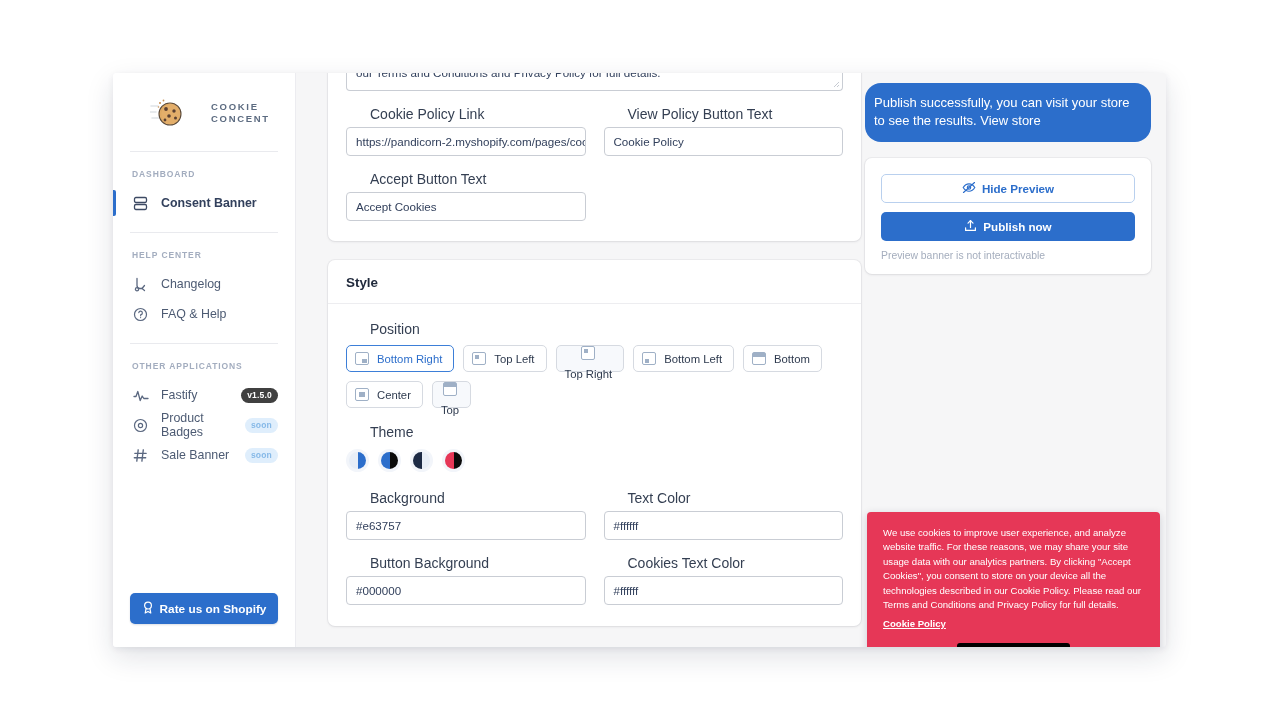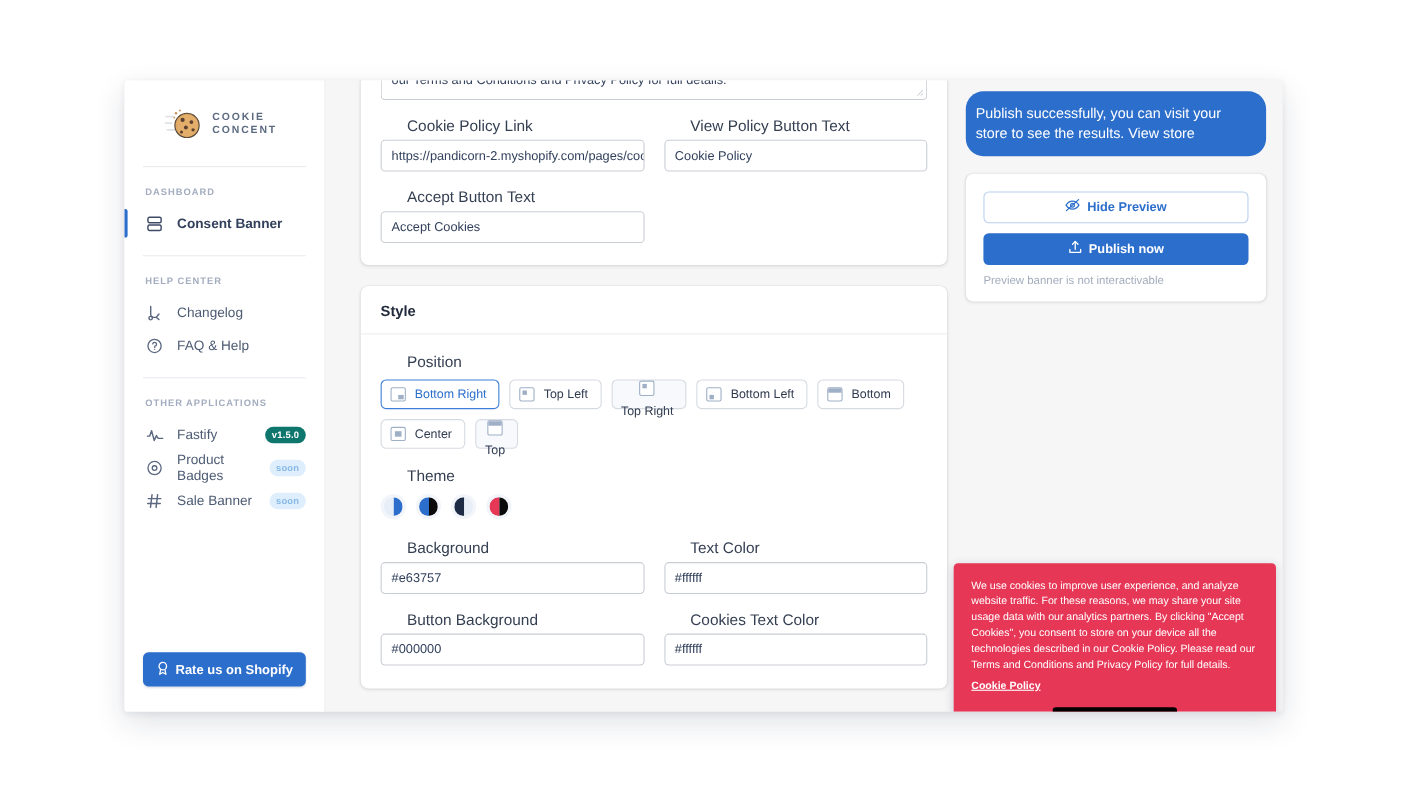--- a/index.html
+++ b/index.html
@@ -23,21 +23,21 @@
   
   .sidebar {
     width: 183px; flex: 0 0 183px;
     background: #ffffff;
     border-right: 1px solid #ececf0;
     display: flex; flex-direction: column;
     padding: 0 17px;
     position: relative;
   }
   .logo-wrap {
-    display: flex; align-items: center; gap: 7px;
+    display: flex; align-items: center; gap: 25px;
     padding: 24px 0 22px 20px;
   }
   .logo-cookie { position: relative; width: 36px; height: 32px; flex: 0 0 36px; }
   .logo-text { line-height: 1.22; }
   .logo-text div {
     font-size: 9.5px; letter-spacing: 1.7px; color: #5c6b80; font-weight: 700;
   }
   .divider { height: 1px; background: #e9eaee; margin: 0 0 0 0; }
   .nav-section-title {
     font-size: 8.5px; letter-spacing: 0.9px; font-weight: 700;
@@ -53,34 +53,34 @@
   .nav-label { font-size: 12.4px; color: #4d5b73; }
   .nav-item.active .nav-label { color: #32405c; font-weight: 600; }
   .nav-item.active::before {
     content: ""; position: absolute; left: -17px; top: 2px;
     width: 3px; height: 26px; background: #2c6ecb; border-radius: 0 2px 2px 0;
   }
   .nav-item .badge {
     margin-left: auto; font-size: 8.5px; font-weight: 700;
     padding: 2.5px 6px; border-radius: 9px; letter-spacing: 0.2px;
   }
-  .badge.version { background: #0f766e; color: #fff; }
+  .badge.version { background: #404040; color: #fff; }
   .badge.soon { background: #dfeefc; color: #86b9e8; }
   .sidebar-spacer { flex: 1 1 auto; }
   .rate-btn {
     display: flex; align-items: center; justify-content: center; gap: 6px;
     height: 31px; margin-bottom: 23px;
     background: #2c6ecb; color: #fff; border-radius: 5px;
     font-size: 11.8px; font-weight: 600; cursor: pointer;
     box-shadow: 0 1px 2px rgba(20,40,80,0.15);
   }
 
   
   .main {
-    flex: 1 1 auto; display: flex; gap: 17px;
+    flex: 1 1 auto; display: flex; gap: 4px;
     padding: 0 15px 0 32px; overflow: hidden;
   }
   .col-left { width: 533px; flex: 0 0 533px; padding-top: 0; }
   .col-right { flex: 1 1 auto; padding-top: 10px; position: relative; }
 
   .card {
     background: #ffffff; border-radius: 7px;
     box-shadow: 0 0 0 1px rgba(22,29,37,0.045), 0 1px 3px rgba(22,29,37,0.08);
   }
   .card-top {

